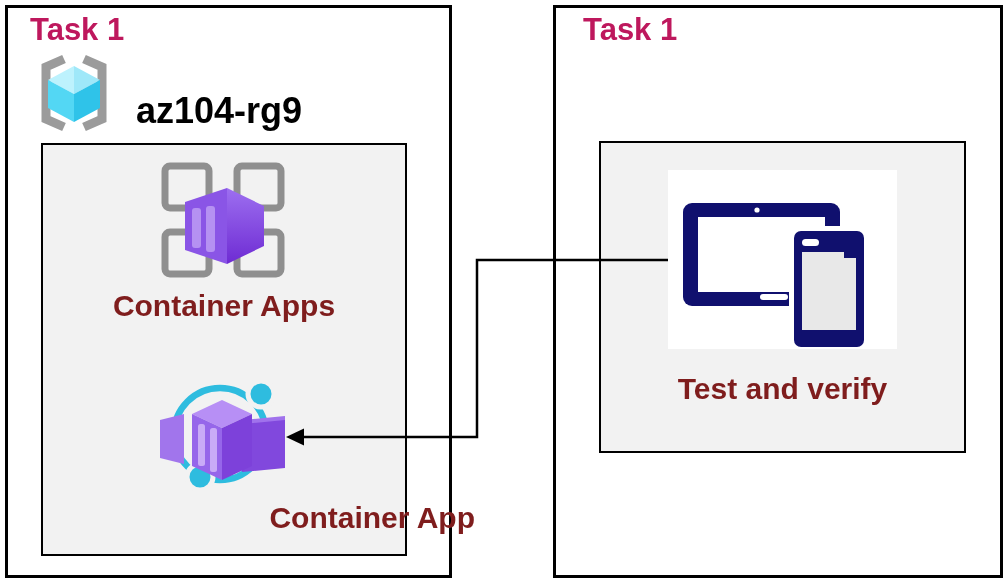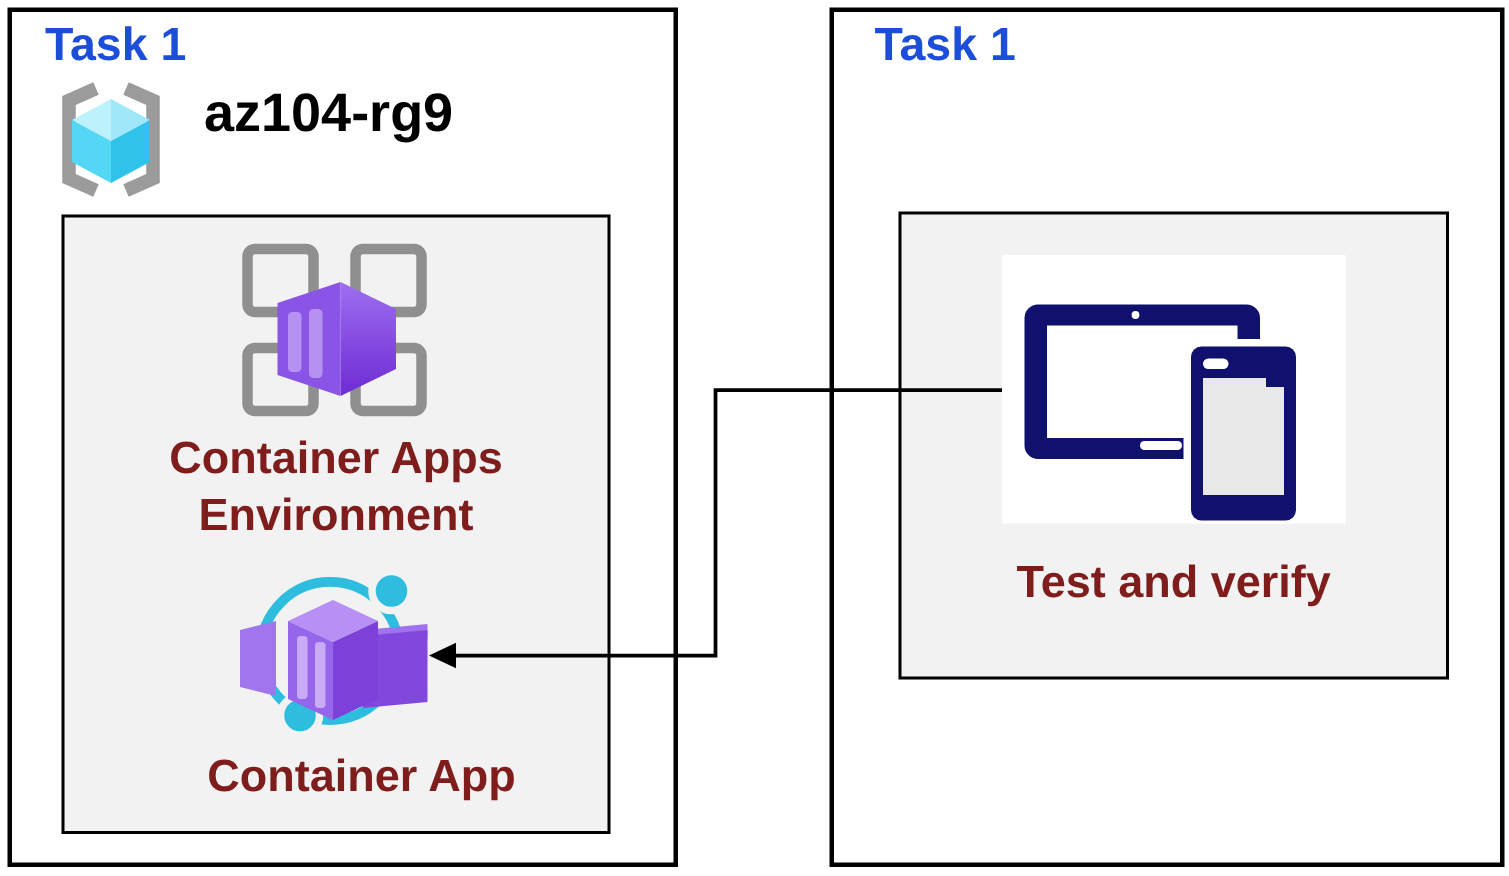--- a/index.html
+++ b/index.html
@@ -8,23 +8,23 @@
     font-family:"Liberation Sans", sans-serif;overflow:hidden;
   }
   .abs{position:absolute;}
   .outer-box{
     position:absolute;border:3px solid #000;background:#fff;box-sizing:border-box;
   }
   .inner-box{
     position:absolute;border:2px solid #000;background:#F2F2F2;box-sizing:border-box;
   }
   .task-title{
-    position:absolute;font-size:31px;font-weight:700;color:#1d4ed8;letter-spacing:0;
+    position:absolute;font-size:31px;font-weight:700;color:#be185d;letter-spacing:0;
   }
-  .rg-row{position:absolute;display:flex;align-items:flex-start;}
+  .rg-row{position:absolute;display:flex;align-items:flex-end;}
   .rg-label{font-size:36px;font-weight:700;color:#000;margin-left:20px;}
   .node-label{
     position:absolute;text-align:center;font-size:30px;font-weight:700;color:#7f1d1d;line-height:38px;
   }
   .icon-plate{position:absolute;background:#ffffff;}
   svg{display:block;}
   #connector-overlay{position:absolute;left:0;top:0;z-index:10;pointer-events:none;}
 </style>
 </head>
 <body>
@@ -65,40 +65,39 @@
     </defs>
     <polygon points="68,28 105,46 105,86 68,104" fill="url(#envSide)"></polygon>
     <polygon points="26,42 68,28 68,104 26,90" fill="#8A55E6"></polygon>
     <rect x="33" y="48" width="9" height="40" rx="3" fill="#B591F2"></rect>
     <rect x="47" y="46" width="9" height="46" rx="3" fill="#B591F2"></rect>
   </svg>
 </div>
 
 <div class="node-label" style="left:41px;top:287px;width:366px;">
   <div>Container Apps</div>
-  <div>Environment</div>
 </div>
 
 <div class="abs" style="left:158px;top:380px;">
   <svg width="132" height="112" viewBox="0 0 132 112">
     <circle cx="62" cy="54" r="46" fill="none" stroke="#2EBCDF" stroke-width="6.5"></circle>
     <circle cx="103" cy="14" r="13" fill="#2EBCDF" stroke="#F2F2F2" stroke-width="5"></circle>
     <circle cx="42" cy="97" r="13" fill="#2EBCDF" stroke="#F2F2F2" stroke-width="5"></circle>
     <polygon points="2,40 26,34 26,84 2,78" fill="#A175EC"></polygon>
     <polygon points="84,40 127,36 127,46 84,50" fill="#A072EC"></polygon>
     <polygon points="84,44 127,40 127,88 84,92" fill="#8148DD"></polygon>
     <polygon points="64,20 94,34 64,48 34,34" fill="#B78FF5"></polygon>
     <polygon points="34,34 64,48 64,100 34,86" fill="#9666EA"></polygon>
     <rect x="40" y="44" width="7" height="42" rx="2.5" fill="#C9ABF7"></rect>
     <rect x="52" y="48" width="7" height="44" rx="2.5" fill="#C9ABF7"></rect>
     <polygon points="64,48 94,34 94,86 64,100" fill="#7D41DA"></polygon>
   </svg>
 </div>
 
-<div class="node-label" style="left:28px;top:499px;width:426px;">Container App</div>
+<div class="node-label" style="left:49px;top:499px;width:426px;text-align:right;">Container App</div>
 
 <div class="outer-box" style="left:553px;top:5px;width:450px;height:573px;"></div>
 
 <div class="task-title" style="left:583px;top:12px;">Task 1</div>
 
 <div class="inner-box" style="left:599px;top:141px;width:367px;height:312px;"></div>
 
 <div class="icon-plate" style="left:668px;top:170px;width:229px;height:179px;">
   <span>
     <svg width="229" height="179" viewBox="0 0 229 179">

